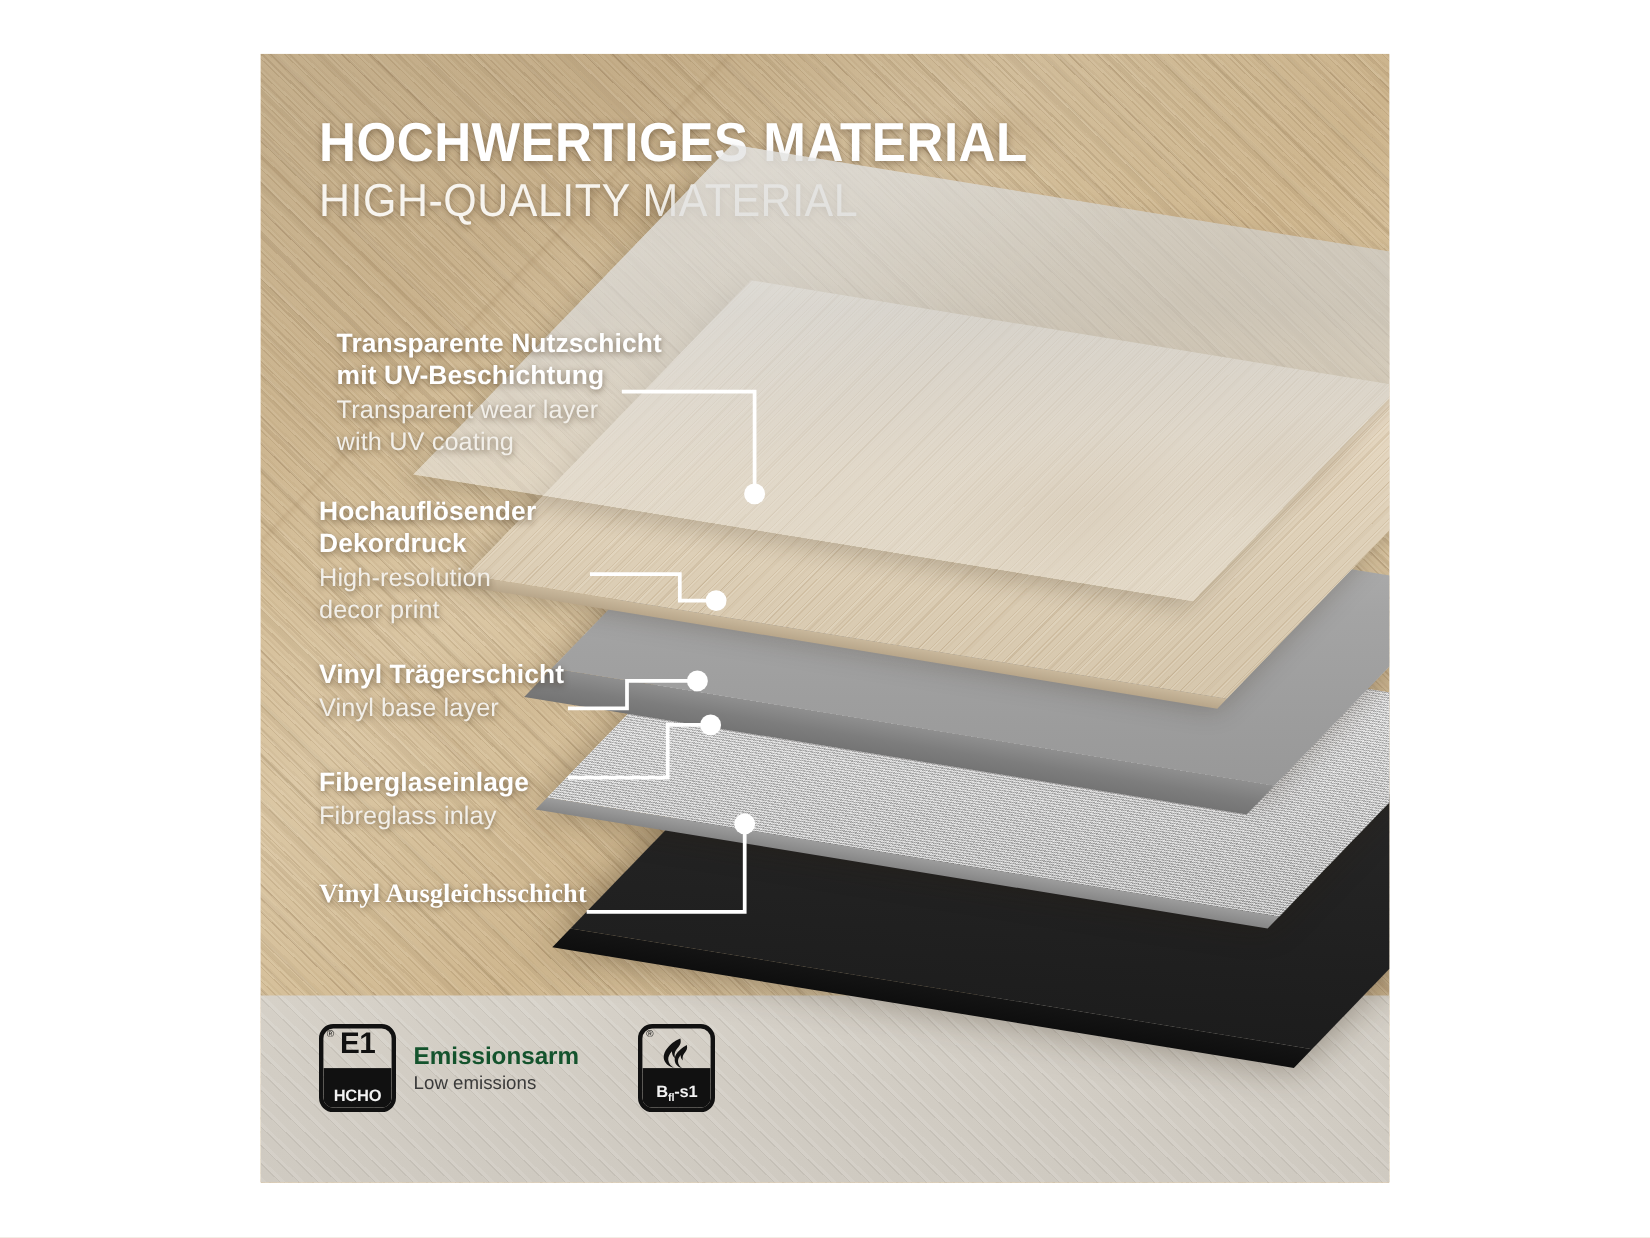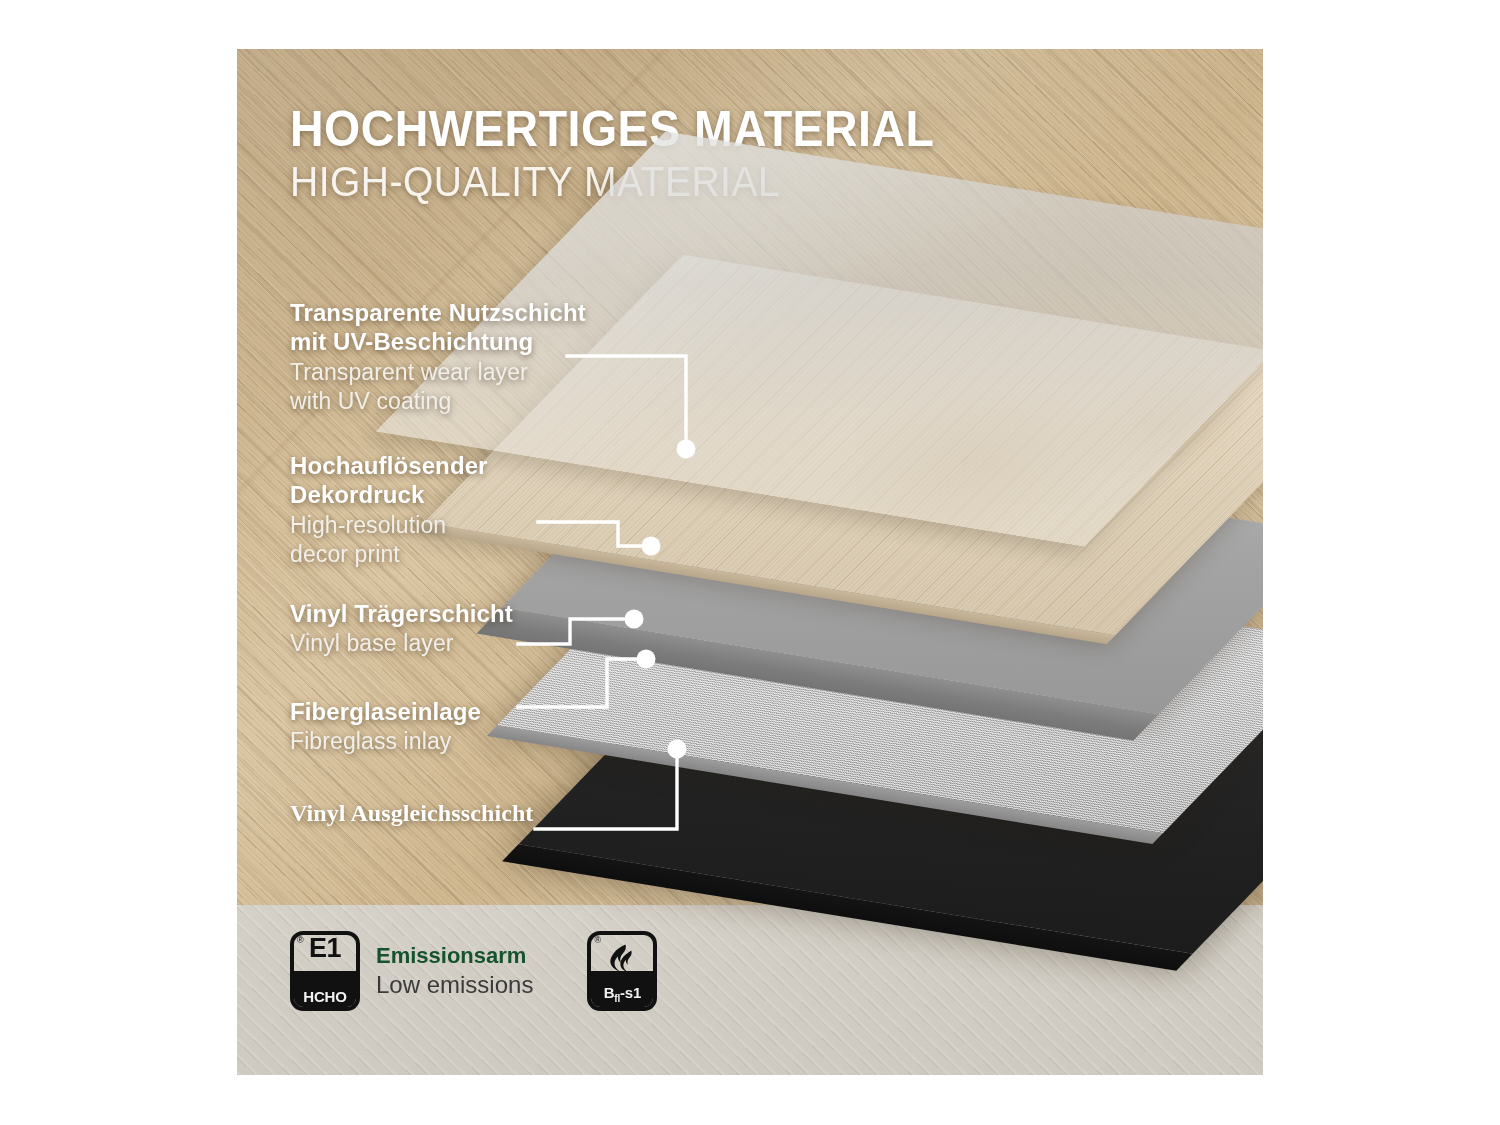--- a/index.html
+++ b/index.html
@@ -167,21 +167,21 @@
   .pl-clear::after{
     content:"";position:absolute;inset:0;
     background:linear-gradient(120deg,rgba(255,255,255,.26) 0%,rgba(255,255,255,0) 45%);
   }
 
   
   .callout{position:absolute;left:53px;text-shadow:0 2px 6px rgba(55,38,18,.55);pointer-events:none;}
   .callout .de{font-size:24px;font-weight:700;color:#ffffff;line-height:1.22;letter-spacing:.1px;}
   .callout .en{font-size:23px;font-weight:400;color:#f2efe9;line-height:1.22;letter-spacing:.1px;margin-top:1px;}
 
-  .co-1{top:249px;}
+  .co-1{top:249px;margin-left:16px;}
   .co-2{top:402px;}
   .co-3{top:550px;}
   .co-4{top:648px;}
   .co-5{top:750px;font-family:Liberation Serif, serif;}
 
   
   #leaders{position:absolute;left:0;top:0;width:1026px;height:1026px;pointer-events:none;}
 
   
   .badges{position:absolute;left:53px;bottom:64px;display:flex;gap:54px;align-items:flex-start;}
@@ -205,21 +205,21 @@
   .badge-mark .bottom span{
     font-size:15px;font-weight:700;color:#f2f2f2;line-height:1;letter-spacing:-.2px;
   }
   .badge-mark .rule{
     position:absolute;left:7px;right:7px;top:calc(50% + 7px);height:2px;background:#f2f2f2;
   }
   .badge-mark .flame{position:absolute;left:50%;top:26px;transform:translate(-50%,-50%);}
   .badge-mark .bfl{font-size:15px;font-weight:700;color:#f2f2f2;line-height:1;text-align:center;}
   .badge-mark .bfl sub{font-size:10px;}
   .badge-text .t1{font-size:22px;font-weight:700;color:#14532d;line-height:1.26;}
-  .badge-text .t2{font-size:24px;font-weight:400;color:#3a3a3a;line-height:1.26;}
+  .badge-text .t2{font-size:17px;font-weight:400;color:#3a3a3a;line-height:1.26;}
 </style>
 </head>
 <body>
 
 <div id="canvas">
 
   <div id="photo">
 
     <div class="wood-base"></div>
     <div class="wood-grain"></div>

